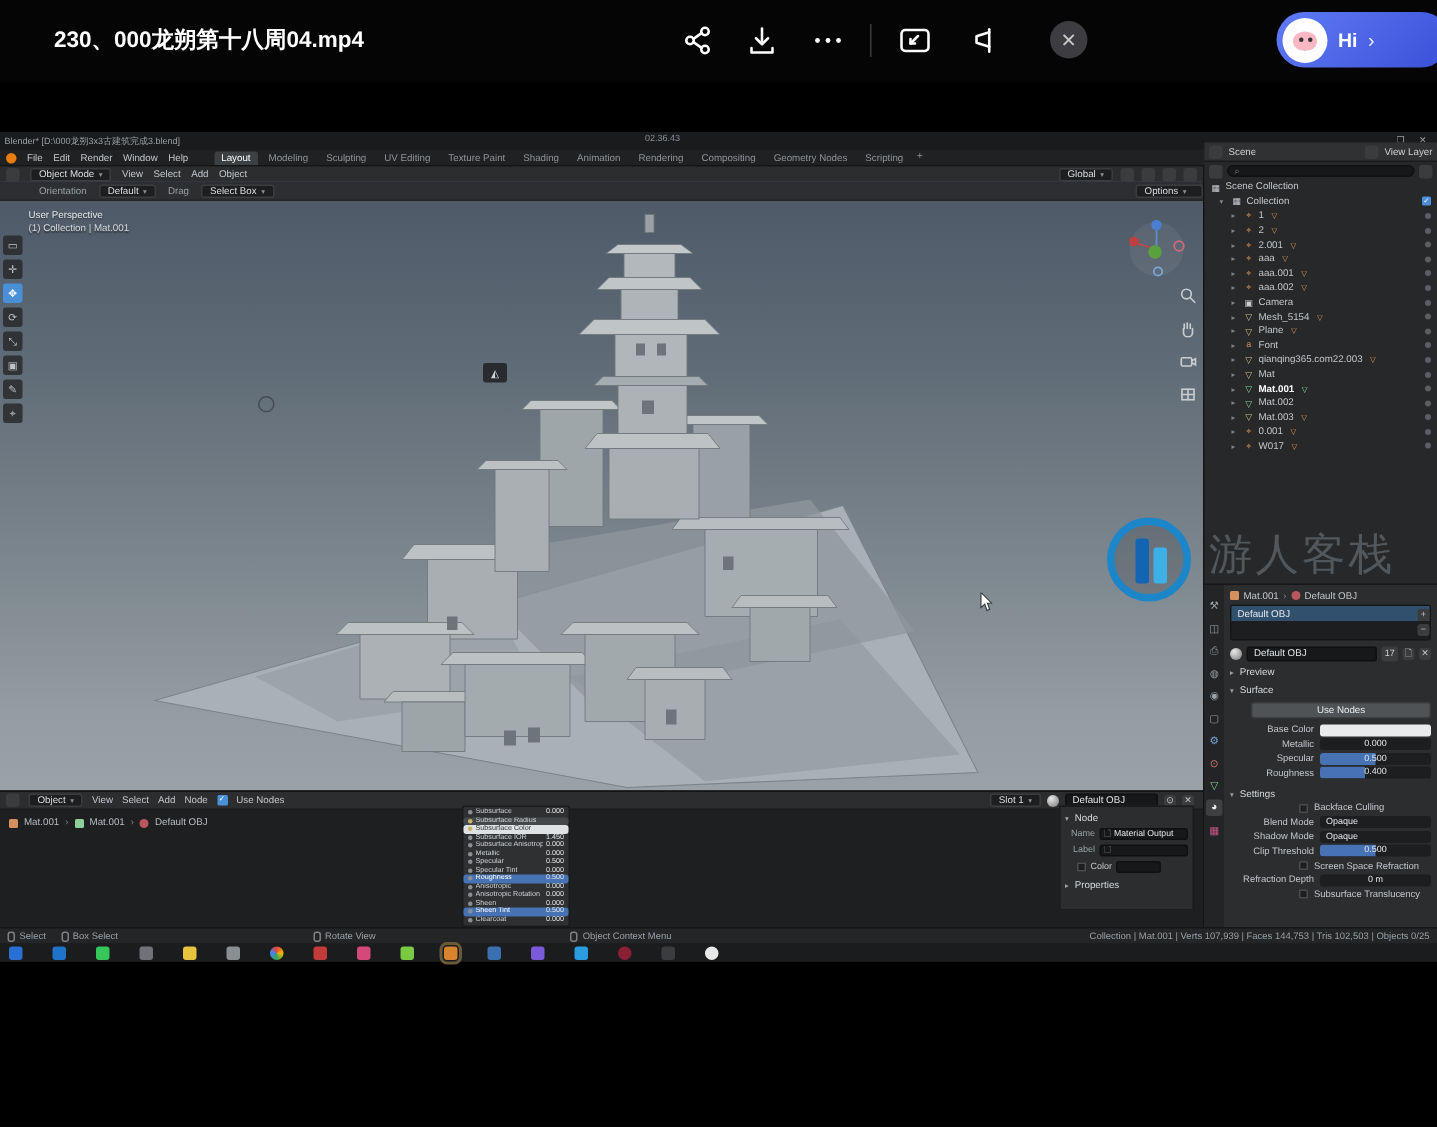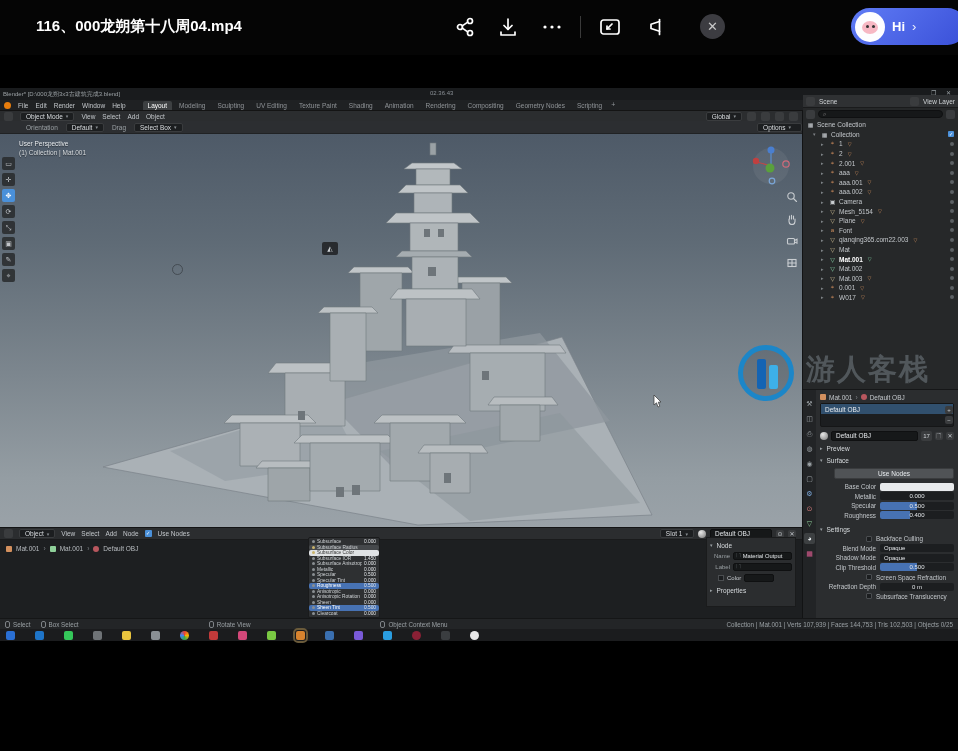--- a/index.html
+++ b/index.html
@@ -142,32 +142,32 @@
 .stats{margin-left:auto;white-space:nowrap;color:#9aa0a4}
 .taskbar{position:absolute;left:0;top:541px;width:958px;height:12px;background:#1b1c1e;display:flex;align-items:center;gap:20px;padding-left:6px}
 .tk{width:9px;height:9px;border-radius:2px;flex:0 0 auto;cursor:pointer}
 .tk.hl{outline:2px solid #6a5a3a;outline-offset:1px}
 
 
 .brand-circ{position:absolute;left:738px;top:257px;width:56px;height:56px;border:5px solid #1c86c8;border-radius:50%;z-index:25;background:rgba(10,14,18,.15)}
 .brand-circ i{position:absolute;display:block;border-radius:2px}
 .brand-b1{left:14px;top:9px;width:9px;height:30px;background:#1464b4}
 .brand-b2{left:26px;top:15px;width:9px;height:24px;background:#3db0e8}
-.brand-txt{position:absolute;left:806px;top:262px;z-index:25;font-size:29px;font-weight:bold;color:rgba(140,152,162,.42);letter-spacing:2px;white-space:nowrap}
+.brand-txt{position:absolute;left:806px;top:262px;z-index:25;font-size:29px;font-weight:normal;color:rgba(140,152,162,.42);letter-spacing:2px;white-space:nowrap}
 
 
 .controls{position:absolute;left:0;top:680px;width:958px;height:71px;background:#000;z-index:40}
 </style>
 </head>
 <body>
 
 <div class="stage">
 
   <header class="topbar">
-    <div class="vid-title">116、000龙朔第十八周04.mp4</div>
+    <div class="vid-title">230、000龙朔第十八周04.mp4</div>
     <div class="tb-ic" style="left:452px">
       <svg width="20" height="22" viewBox="0 0 20 22">
           <circle cx="15" cy="5" r="2.5"></circle>
           <circle cx="5" cy="11" r="2.5"></circle>
           <circle cx="15" cy="17" r="2.5"></circle>
           <line x1="7.3" y1="9.9" x2="12.7" y2="6.1"></line>
           <line x1="7.3" y1="12.1" x2="12.7" y2="15.9"></line>
         </svg>
     </div>
     <div class="tb-ic" style="left:495px">

